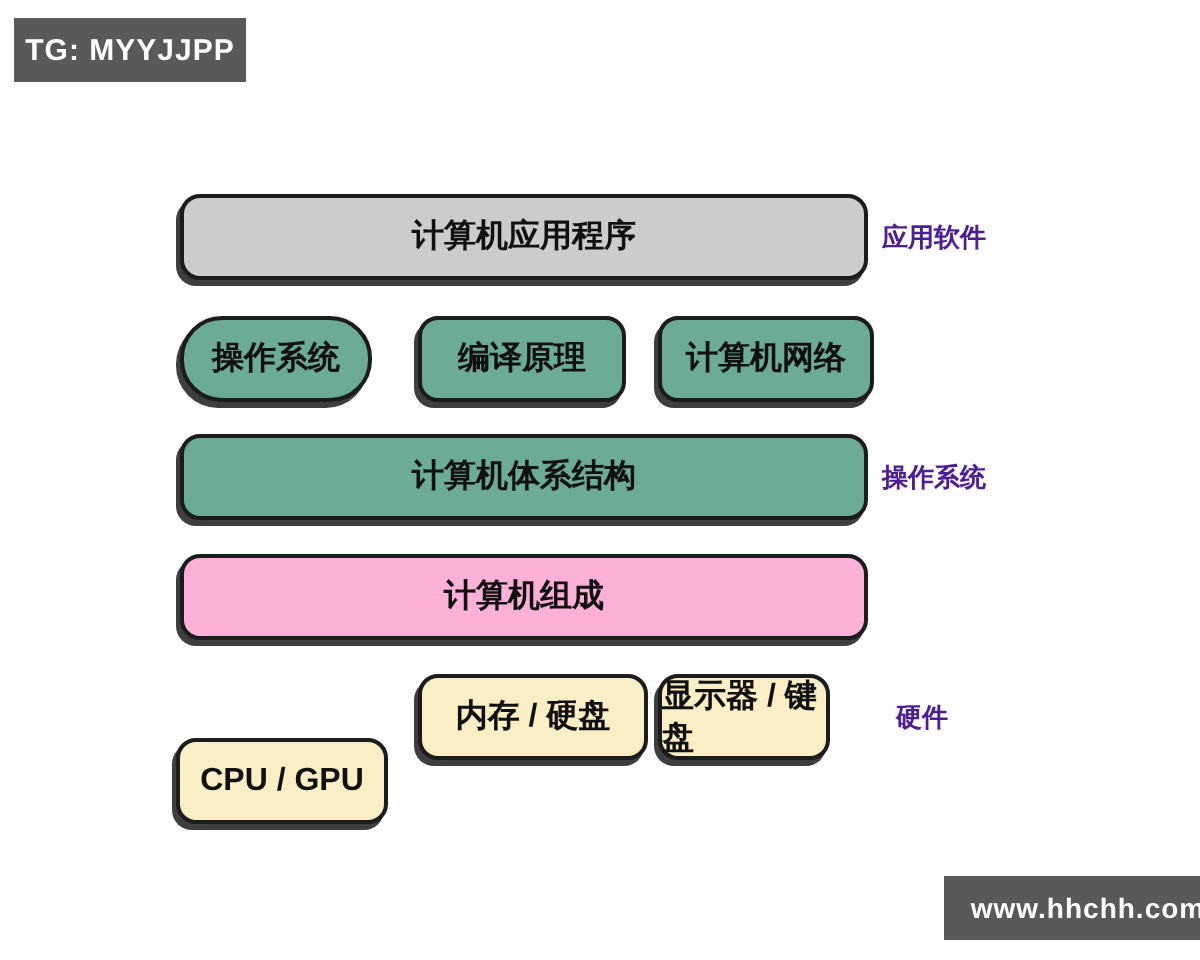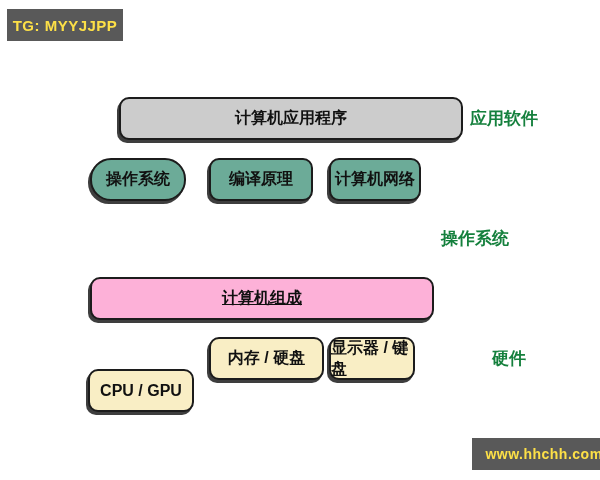--- a/index.html
+++ b/index.html
@@ -11,21 +11,21 @@
   .canvas {
     position: relative;
     width: 600px;
     height: 480px;
     background: #ffffff;
     overflow: hidden;
   }
   .badge {
     position: absolute;
     background: #595959;
-    color: #fde047;
+    color: #ffffff;
     font-weight: bold;
     display: flex;
     align-items: center;
     justify-content: center;
     letter-spacing: 0.5px;
   }
   .badge-top-left {
     left: 7px;
     top: 9px;
     width: 116px;
@@ -48,66 +48,67 @@
     display: flex;
     align-items: center;
     justify-content: center;
     font-size: 16px;
     font-weight: bold;
     color: #111111;
     height: 43px;
   }
   .box-gray   { background: #cccccc; }
   .box-green  { background: #6cab98; }
-  .box-pink   { background: #fdb1d8; text-decoration: underline; }
+  .box-pink   { background: #fdb1d8; }
   .box-cream  { background: #f9eec5; }
 
   .wide { left: 90px; width: 344px; }
 
-  .row1 { top: 97px; margin-left: 29px; }
+  .row1 { top: 97px; }
   .row2 { top: 158px; }
   .row3 { top: 217px; }
   .row4 { top: 277px; }
   .row5 { top: 337px; }
 
   .r2-b1 { left: 90px;  width: 96px; border-radius: 21px; }
   .r2-b2 { left: 209px; width: 104px; text-align: center; }
-  .r2-b3 { left: 329px; width: 92px; }
+  .r2-b3 { left: 329px; width: 108px; }
 
   .r5-b1 { left: 88px;  width: 106px; margin-top: 32px; }
   .r5-b2 { left: 209px; width: 115px; }
   .r5-b3 { left: 329px; width: 86px; }
 
   .side-label {
     position: absolute;
     left: 441px;
     height: 43px;
     display: flex;
     align-items: center;
-    font-size: 17px;
+    font-size: 13px;
     font-weight: 600;
-    color: #15803d;
+    color: #4c1d95;
     white-space: nowrap;
   }
-  .side-hw { left: 448px; margin-left: 44px; }
+  .side-hw { left: 448px; }
 </style>
 </head>
 <body>
 
 <div class="canvas">
 
   <div class="badge badge-top-left">TG: MYYJJPP</div>
 
   <div class="box box-gray wide row1">计算机应用程序</div>
   <div class="side-label row1">应用软件</div>
 
   <div class="box box-green row2 r2-b1">操作系统</div>
   <div class="box box-green row2 r2-b2">编译原理</div>
   <div class="box box-green row2 r2-b3">计算机网络</div>
 
+  <div class="box box-green wide row3">计算机体系结构</div>
   <div class="side-label row3">操作系统</div>
 
   <div class="box box-pink wide row4">计算机组成</div>
 
   <div class="box box-cream row5 r5-b1">CPU / GPU</div>
   <div class="box box-cream row5 r5-b2">内存 / 硬盘</div>
   <div class="box box-cream row5 r5-b3">显示器 / 键盘</div>
   <div class="side-label row5 side-hw">硬件</div>
 
   <div class="badge badge-bottom-right">www.hhchh.com</div>

